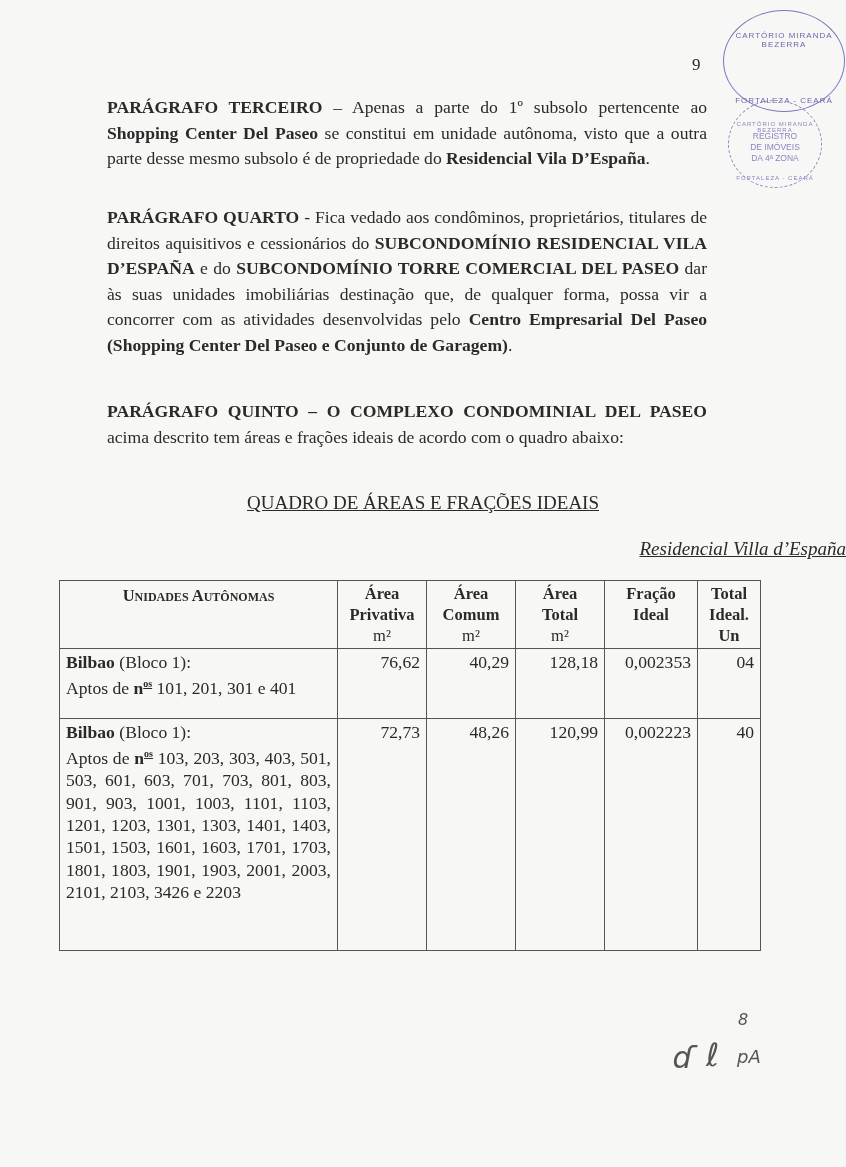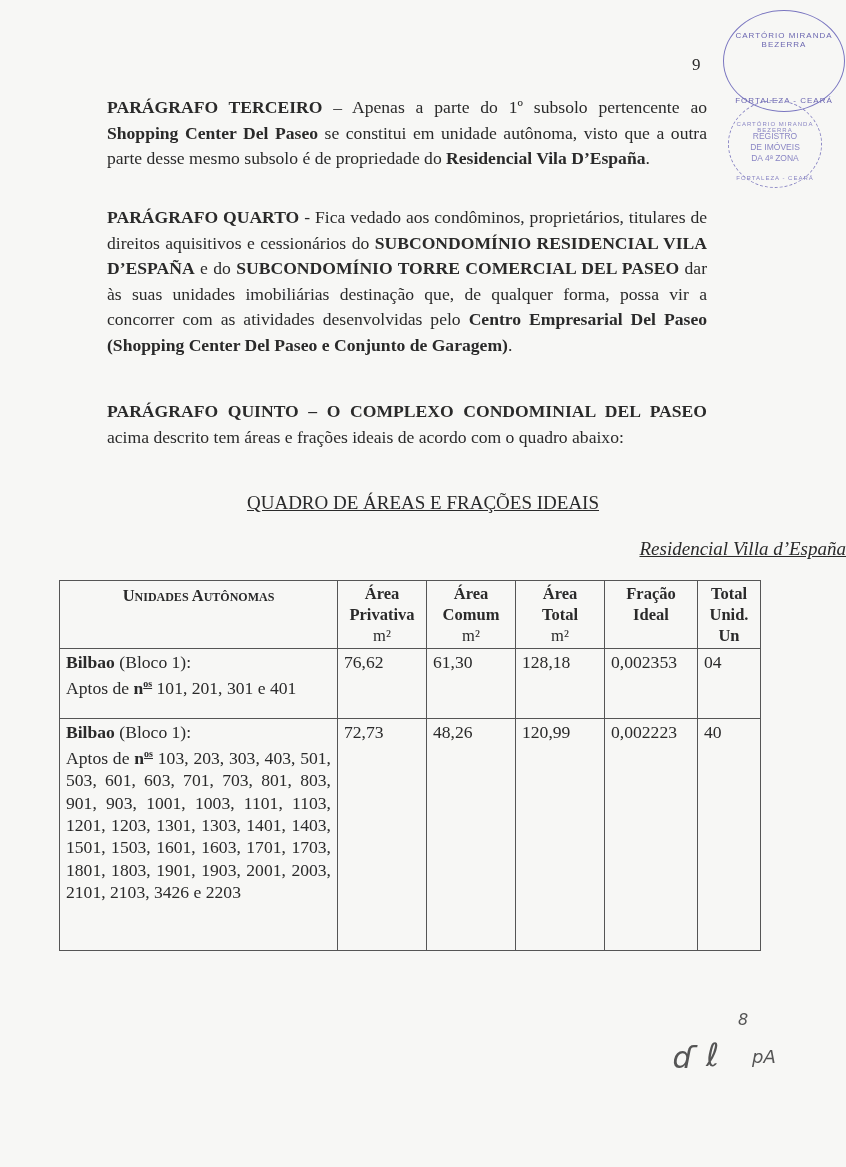--- a/index.html
+++ b/index.html
@@ -14,21 +14,21 @@
   #p4 { top:205px; }
   #p5 { top:399px; }
   .title { position:absolute; left:0; width:846px; text-align:center; top:492px; font-size:19px; text-decoration:underline; }
   .subtitle { position:absolute; left:0; width:846px; text-align:right; top:538px; font-size:19px; font-style:italic; text-decoration:underline; }
   table.quadro {
     position:absolute; left:39px; top:580px; border-collapse:collapse; font-size:17.6px;margin-left:20px;
   }
   table.quadro td, table.quadro th { border:1.2px solid #555; vertical-align:top; padding:2px 6px; }
   table.quadro th { font-weight:bold; text-align:center; line-height:21px; font-size:16.5px; }
   th.units { font-variant:small-caps; font-weight:normal; font-size:17px; }
-  td.num { text-align:left; line-height:22px; }
+  td.num { text-align:right; line-height:22px; }
   td.unit-cell { text-align:justify; line-height:22.3px; }
   .stamp { position:absolute; border-radius:50%; color:#6b66b0; font-family:"Liberation Sans", sans-serif; text-align:center; }
   .stamp1 { left:723px; top:10px; width:120px; height:100px; border:1.5px solid #7a76c0; font-size:10px; }
   .stamp2 { left:728px; top:100px; width:92px; height:86px; border:1.2px dashed #8a86c4; font-size:8.5px; color:#8a86c4; }
   .stamp .ring { position:absolute; width:100%; top:20px; font-size:8px; letter-spacing:1px; }
   .stamp .ring-b { position:absolute; width:100%; bottom:6px; font-size:8px; letter-spacing:1px; }
   .stamp .center { position:absolute; width:100%; top:35%; line-height:11px; }
   .signature { position:absolute; font-family:"DejaVu Sans", sans-serif; color:#555; font-style:italic; }
 </style>
 </head>
@@ -83,32 +83,32 @@
       <div>Área</div>
       <div>Total</div>
       <div style="font-weight:normal">m²</div>
     </th>
     <th style="width:80px">
       <div>Fração</div>
       <div>Ideal</div>
     </th>
     <th style="width:50px">
       <div>Total</div>
-      <div>Unid.</div>
+      <div>Ideal.</div>
       <div style="font-weight:bold">Un</div>
     </th>
   </tr>
 
   <tr style="height:70px">
     <td class="unit-cell">
       <b>Bilbao</b><span> (Bloco 1):</span><br>
       <span>Aptos de </span><b>n</b><sup style="text-decoration:underline;font-size:10px;font-weight:bold">os</sup><span> 101, 201, 301 e 401</span>
     </td>
     <td class="num">76,62</td>
-    <td class="num">61,30</td>
+    <td class="num">40,29</td>
     <td class="num">128,18</td>
     <td class="num">0,002353</td>
     <td class="num">04</td>
   </tr>
 
 
   <tr style="height:232px">
     <td class="unit-cell">
       <b>Bilbao</b><span> (Bloco 1):</span><br>
       <span>Aptos de </span><b>n</b><sup style="text-decoration:underline;font-size:10px;font-weight:bold">os</sup><span> 103, 203, 303, 403, 501, 503, 601, 603, 701, 703, 801, 803, 901, 903, 1001, 1003, 1101, 1103, 1201, 1203, 1301, 1303, 1401, 1403, 1501, 1503, 1601, 1603, 1701, 1703, 1801, 1803, 1901, 1903, 2001, 2003, 2101, 2103, 3426 e 2203</span>
@@ -118,13 +118,13 @@
     <td class="num">120,99</td>
     <td class="num">0,002223</td>
     <td class="num">40</td>
   </tr>
 </tbody>
   </table>
 
 <div class="signature" style="left:738px; top:1010px; font-size:16px;">8</div>
 <div class="signature" style="left:673px; top:1040px; font-size:30px;">ɗ</div>
 <div class="signature" style="left:706px; top:1036px; font-size:32px;">ℓ</div>
-<div class="signature" style="left:737px; top:1046px; font-size:18px;margin-left:15px;">pA</div>
+<div class="signature" style="left:737px; top:1046px; font-size:18px;">pA</div>
 
 </body></html>

